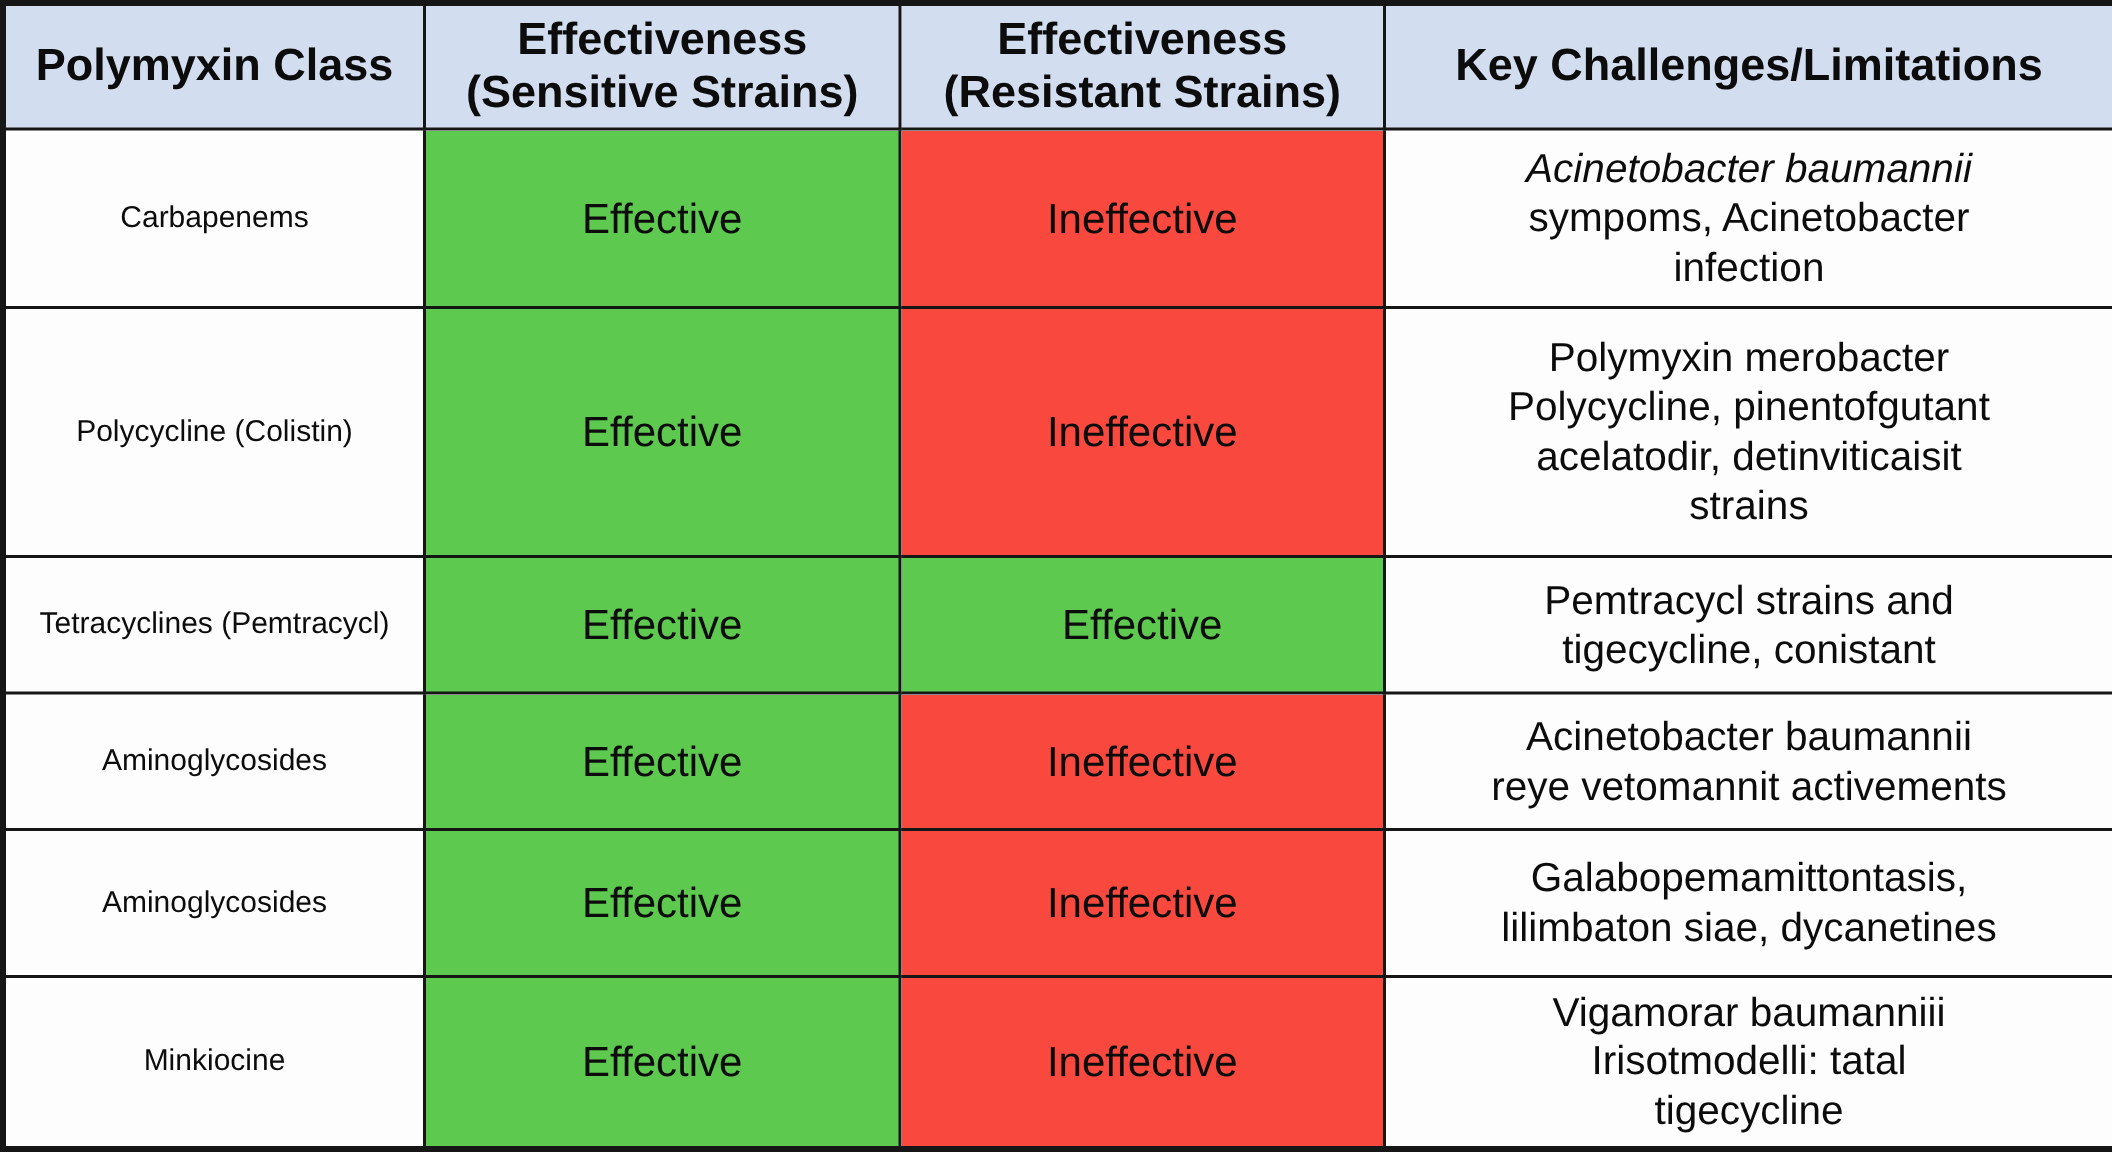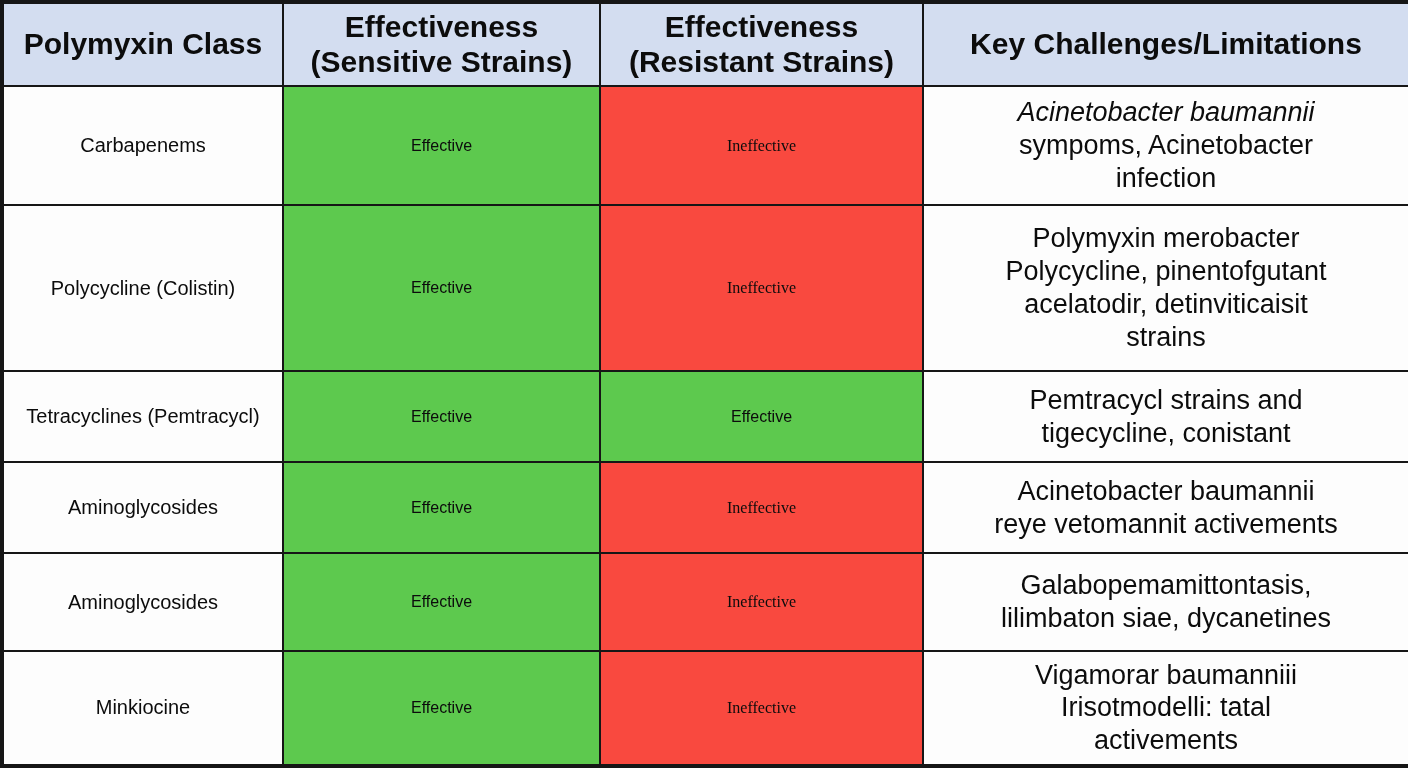--- a/index.html
+++ b/index.html
@@ -34,24 +34,24 @@
     font-weight:bold;
     font-size:30px;
     line-height:1.15;
   }
   td.cls{
     font-size:20px;
     line-height:1.25;
     background:var(--row_bg);
   }
   td.status{
-    font-size:16px;
+    font-size:28px;
   }
   td.status[data-status="effective"]{background:var(--effective);}
-  td.status[data-status="ineffective"]{background:var(--ineffective);font-family:Liberation Serif, serif;}
+  td.status[data-status="ineffective"]{background:var(--ineffective);}
   td.chal{
     font-size:27px;
     line-height:1.22;
     background:var(--row_bg);
     padding:2px 6px;
   }
   .line{display:block;}
   .italic{font-style:italic;}
   thead tr{height:84px;}
   tbody tr:nth-child(1){height:115px;}
@@ -128,17 +128,17 @@
         <span class="line">lilimbaton siae, dycanetines</span>
       </td>
     </tr>
     <tr>
       <td class="cls">Minkiocine</td>
       <td class="status" data-status="effective">Effective</td>
       <td class="status" data-status="ineffective">Ineffective</td>
       <td class="chal">
         <span class="line">Vigamorar baumanniii</span>
         <span class="line">Irisotmodelli: tatal</span>
-        <span class="line">activements</span>
+        <span class="line">tigecycline</span>
       </td>
     </tr>
   </tbody>
 </table>
 
 </body></html>

